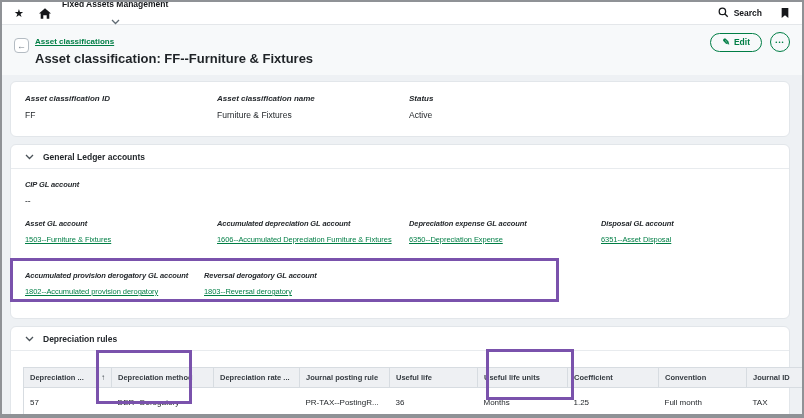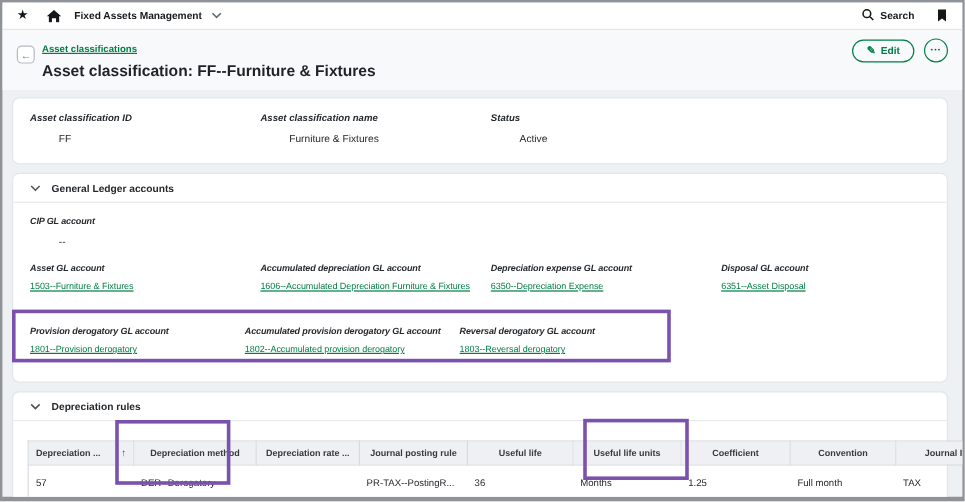--- a/index.html
+++ b/index.html
@@ -9,21 +9,21 @@
     background:#eef1f4; overflow:hidden;
     font-family:"Liberation Sans", sans-serif; color:#24282c;
   }
   
   .topbar { height:22px; background:#fff; border-bottom:1px solid #e4e7ea;
             display:flex; align-items:center; padding:0 12px; }
   .star-btn { font-size:11px; color:#15171a; line-height:1; cursor:pointer; }
   .home-btn { margin-left:15px; display:flex; cursor:pointer; }
   .app-menu { display:flex; align-items:center; gap:8px; background:none; border:none;
               margin-left:11px; font-family:inherit; font-size:8.5px; font-weight:bold;
-              color:#15171a; cursor:pointer; padding:0; }
+              color:#15171a; cursor:pointer; padding:0;flex-direction:column; }
   .tb-spacer { flex:1; }
   .search-btn { display:flex; align-items:center; gap:5px; background:none; border:none;
                 font-family:inherit; font-size:8.5px; font-weight:bold; color:#15171a;
                 cursor:pointer; padding:0; }
   .bookmark-btn { margin-left:18px; display:flex; cursor:pointer; }
   
   .page-header { position:relative; background:#f7f9fa; padding:5px 12px 9px 12px; }
   .back-btn { position:absolute; left:12px; top:13px; width:15px; height:15px;
               border:1px solid #b4bcc3; border-radius:4px; background:#fff; color:#78828c;
               font-size:9px; line-height:12px; padding:0; cursor:pointer; }
@@ -38,34 +38,34 @@
   .more-btn { width:20px; height:20px; box-sizing:border-box; border:1.5px solid #007e45;
               border-radius:50%; background:transparent; color:#007e45; font-size:6px;
               letter-spacing:1px; padding:0; cursor:pointer; }
   
   .content { padding:6px 12px 0 8px; }
   .card { background:#fff; border:1px solid #e2e6ea; border-radius:6px; margin-bottom:7px; }
   .card-header { display:flex; align-items:center; gap:9px; padding:7px 14px 6px;
                  border-bottom:1px solid #e8ebee; font-size:8.5px; font-weight:bold;
                  color:#24282c; cursor:pointer; }
   .field-label { font-size:8px; font-weight:bold; color:#24282c; white-space:nowrap;font-style:italic; }
-  .field-value { font-size:8.5px; margin-top:7px; color:#24282c;margin-left:24px; }
+  .field-value { font-size:8.5px; margin-top:7px; color:#24282c; }
   .summary-body { display:grid; grid-template-columns:repeat(4,192px); padding:12px 14px 16px; }
   .gl-body { padding:11px 14px 20px; }
   .cip-field { margin-bottom:13px; }
   .gl-grid { display:grid; grid-template-columns:repeat(4,192px); margin-bottom:23px; }
   .derog-grid { display:grid; grid-template-columns:repeat(3,179px); padding-top:2px; }
   .gl-cell .field-label { font-size:7.5px; letter-spacing:-0.1px; }
   .gl-link { display:inline-block; font-size:7.5px; letter-spacing:-0.05px; color:#007e45;
              text-decoration:underline; margin-top:6px; white-space:nowrap; cursor:pointer; }
   
   .table-wrap { padding:16px 12px 12px; }
   table { border-collapse:collapse; table-layout:fixed; width:761px;
           border:1px solid #d7dce1; }
-  th { background:#eef0f3; border:1px solid #d7dce1; padding:5px 6px; text-align:center;
+  th { background:#eef0f3; border:1px solid #d7dce1; padding:5px 6px; text-align:left;
        font-size:7.5px; font-weight:bold; color:#343a40; overflow:hidden; white-space:nowrap;
        cursor:pointer; }
   td { border-bottom:1px solid #d7dce1; padding:10px 6px; font-size:8px; color:#24282c;
        overflow:hidden; white-space:nowrap; }
   th:nth-child(1){width:75px} th:nth-child(2){width:89px} th:nth-child(3){width:73px}
   th:nth-child(4){width:77px} th:nth-child(5){width:75px} th:nth-child(6){width:77px}
   th:nth-child(7){width:78px} th:nth-child(8){width:75px} th:nth-child(9){width:72px}
   th:nth-child(10){width:70px}
   .th-flex { display:flex; align-items:center; }
   .sort-arrow { margin-left:auto; font-size:8px; color:#4a5258; padding-left:6px; }
@@ -173,24 +173,20 @@
             <div class="field-label">Depreciation expense GL account</div>
             <a class="gl-link">6350--Depreciation Expense</a>
           </div>
           <div class="gl-cell">
             <div class="field-label">Disposal GL account</div>
             <a class="gl-link">6351--Asset Disposal</a>
           </div>
         </div>
         <div class="derog-grid">
           <div class="gl-cell">
-            <div class="field-label">Provision derogatory GL account</div>
-            <a class="gl-link">1801--Provision derogatory</a>
-          </div>
-          <div class="gl-cell">
             <div class="field-label">Accumulated provision derogatory GL account</div>
             <a class="gl-link">1802--Accumulated provision derogatory</a>
           </div>
           <div class="gl-cell">
             <div class="field-label">Reversal derogatory GL account</div>
             <a class="gl-link">1803--Reversal derogatory</a>
           </div>
         </div>
       </div>
     </div>

